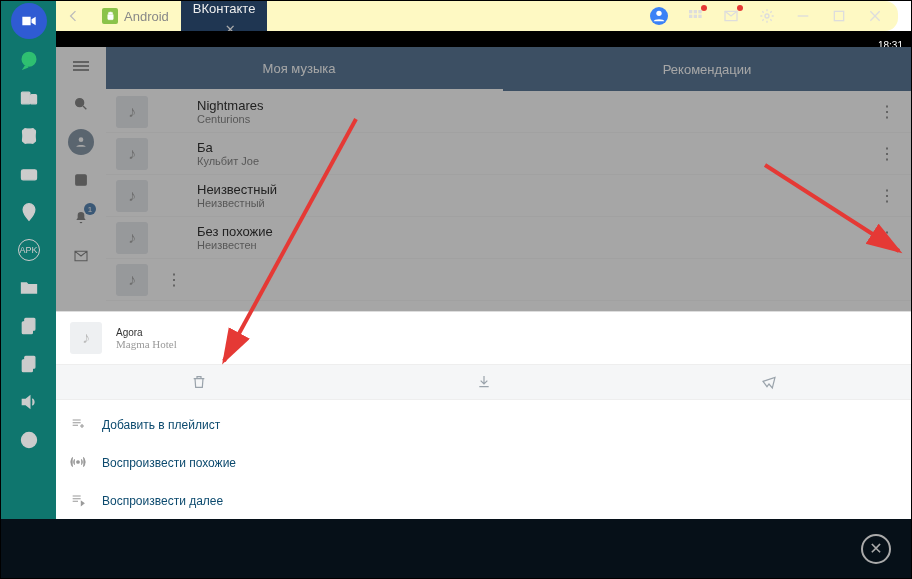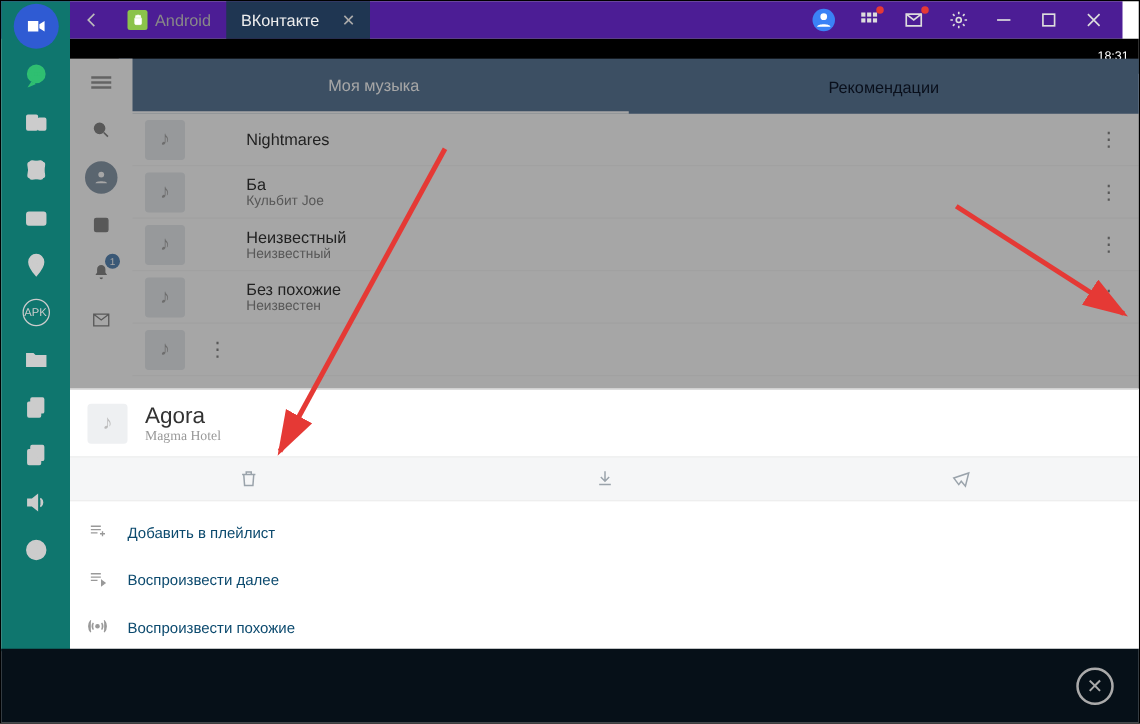--- a/index.html
+++ b/index.html
@@ -1,63 +1,63 @@
 <!DOCTYPE html>
 <html><head>
 <meta charset="utf-8">
 <style>
   * { margin: 0; padding: 0; box-sizing: border-box; font-family: -apple-system, Arial, sans-serif; }
   body { width: 912px; height: 579px; background: #fff; overflow: hidden; position: relative; }
 
   .frame { position:absolute; inset:0; border:1px solid #000; }
 
   
-  .titlebar { position:absolute; left:0; top:0; right:13px; height:30px; background:#4c1d95; display:flex; align-items:center; }
+  .titlebar { position:absolute; left:0; top:0; right:13px; height:30px; background:#fef9c3; display:flex; align-items:center;border-radius:13px; }
   .left-strip { position:absolute; left:0; top:0; width:55px; height:520px; background:#0f766e; }
   .left-icon { width:55px; height:38px; display:flex; align-items:center; justify-content:center; color:#ccc; }
   .left-icon.selected { background:#2f5bd3; border-radius:18px; width:36px; height:36px; margin:2px auto; }
   .left-icon svg { width:20px; height:20px; fill:currentColor; }
   .left-icon.apk { font-size:9px; border:1.5px solid #ccc; border-radius:50%; width:22px; height:22px; display:flex; align-items:center; justify-content:center; margin:8px auto; }
 
   .tab-back { width:34px; height:30px; display:flex; align-items:center; justify-content:center; color:#bbb; margin-left:55px;}
   .tab { height:30px; display:flex; align-items:center; padding:0 12px; gap:6px; color:#888; font-size:13px; }
-  .tab.active { background:#1f3652; color:#eee; }
+  .tab.active { background:#1f3652; color:#eee;flex-direction:column; }
   .tab .android-icon { width:16px; height:16px; background:#8bc34a; border-radius:2px; display:flex; align-items:center; justify-content:center; }
   .tab .close { margin-left:12px; color:#aaa; }
   .title-right { margin-left:auto; display:flex; align-items:center; gap:18px; padding-right:14px; color:#ddd; }
   .title-right .ico { width:18px; height:18px; display:flex; align-items:center; justify-content:center; position:relative; }
   .title-right .badge { position:absolute; top:-2px; right:-3px; width:6px; height:6px; background:#e53935; border-radius:50%; }
 
   .status-bar { position:absolute; left:55px; right:0; top:30px; height:28px; background:#000; color:#fff; font-size:10px; display:flex; align-items:center; justify-content:flex-end; padding-right:8px; }
 
   
   .vk-side { position:absolute; left:55px; top:46px; width:50px; height:264px; background:#fff; display:flex; flex-direction:column; align-items:center; }
   .vk-tabs-bar { position:absolute; left:94px; right:0; top:46px; height:44px; background:#5c7a99; display:flex; }
-  .vk-tab { flex:1; display:flex; align-items:center; justify-content:center; color:#0f172a; font-size:13px; }
+  .vk-tab { flex:1; display:flex; align-items:center; justify-content:center; color:#ffffff; font-size:13px; }
   .vk-tab.active { border-bottom:2px solid #fff; color:#fff; }
 
   .vk-side-item { width:50px; height:38px; display:flex; align-items:center; justify-content:center; color:#888; position:relative; }
   .vk-side-item .avatar { width:26px; height:26px; border-radius:50%; background:#8b9bab; display:flex; align-items:center; justify-content:center; color:#fff; }
   .vk-side-item .nbadge { position:absolute; top:4px; left:28px; width:12px; height:12px; border-radius:50%; background:#5a87b5; color:#fff; font-size:8px; display:flex; align-items:center; justify-content:center; }
 
   .dim-overlay { position:absolute; left:55px; right:0; top:46px; height:264px; background:rgba(0,0,0,0.35); pointer-events:none; }
 
   .tracks { position:absolute; left:105px; right:0; top:90px; }
   .track { height:42px; display:flex; align-items:center; padding:0 10px; border-bottom:1px solid rgba(0,0,0,0.03); }
   .track .art { width:32px; height:32px; background:#e8ebee; border-radius:3px; display:flex; align-items:center; justify-content:center; color:#aaa; margin-right:12px; }
   .track .meta { flex:1;margin-left:37px; }
   .track .title { font-size:13px; color:#333; }
   .track .artist { font-size:11px; color:#888; }
   .track .more { color:#888; padding:0 6px; }
 
   
   .sheet { position:absolute; left:55px; right:0; top:310px; bottom:59px; background:#fff; border-top:1px solid #ddd; }
   .sheet-head { display:flex; align-items:center; padding:10px 14px; }
   .sheet-head .art { width:32px; height:32px; background:#eef0f2; border-radius:3px; display:flex; align-items:center; justify-content:center; color:#bbb; margin-right:14px; }
-  .sheet-head .title { font-size:18px; color:#333; }
+  .sheet-head .title { font-size:10px; color:#333; }
   .sheet-head .artist { font-size:11px; color:#999;font-family:Liberation Serif, serif; }
   .sheet-actions { height:36px; background:#f5f6f7; display:flex; border-top:1px solid #eee; border-bottom:1px solid #eee; }
   .sheet-actions .act { flex:1; display:flex; align-items:center; justify-content:center; color:#9aa3ab; }
   .sheet-list { padding:6px 0; }
   .sheet-item { height:38px; display:flex; align-items:center; padding:0 14px; gap:14px; color:#0c4a6e; font-size:12px; }
   .sheet-item .ico { width:18px; color:#999; }
 
   .bottom-bar { position:absolute; left:0; right:0; bottom:0; height:59px; background:#061018; display:flex; align-items:center; justify-content:flex-end; padding-right:20px; }
   .bottom-close { width:30px; height:30px; border:2px solid #aaa; border-radius:50%; display:flex; align-items:center; justify-content:center; color:#aaa; font-size:16px; }
 
@@ -259,20 +259,21 @@
           <path d="M3 5h18v14H3z M3 5l9 7 9-7" fill="none" stroke="currentColor" stroke-width="1.6"></path>
         </svg>
     </div>
   </div>
 
   <div class="tracks">
     <div class="track">
       <div class="art">♪</div>
       <div class="meta">
           <div class="title">Nightmares</div>
+          <div class="artist">Centurions</div>
         </div>
       <div class="more">⋮</div>
     </div>
     <div class="track">
       <div class="art">♪</div>
       <div class="meta">
           <div class="title">Ба</div>
           <div class="artist">Кульбит Joe</div>
         </div>
       <div class="more">⋮</div>
@@ -331,33 +332,33 @@
         <span class="ico">
           <svg class="svgico" viewBox="0 0 24 24" fill="none" stroke="currentColor" stroke-width="1.6">
               <path d="M4 6h12M4 10h12M4 14h8M18 12v6M15 15h6"></path>
             </svg>
         </span>
         <span>Добавить в плейлист</span>
       </div>
       <div class="sheet-item">
         <span class="ico">
           <svg class="svgico" viewBox="0 0 24 24" fill="none" stroke="currentColor" stroke-width="1.6">
-              <path d="M4 6h12M4 10h12M4 14h8M17 14l4 3-4 3z" fill="currentColor"></path>
-            </svg>
-        </span>
-        <span>Воспроизвести далее</span>
-      </div>
-      <div class="sheet-item">
-        <span class="ico">
-          <svg class="svgico" viewBox="0 0 24 24" fill="none" stroke="currentColor" stroke-width="1.6">
               <circle cx="12" cy="12" r="2" fill="currentColor"></circle>
               <path d="M7 8a7 7 0 0 0 0 8M17 8a7 7 0 0 1 0 8M4 5a11 11 0 0 0 0 14M20 5a11 11 0 0 1 0 14"></path>
             </svg>
         </span>
         <span>Воспроизвести похожие</span>
+      </div>
+      <div class="sheet-item">
+        <span class="ico">
+          <svg class="svgico" viewBox="0 0 24 24" fill="none" stroke="currentColor" stroke-width="1.6">
+              <path d="M4 6h12M4 10h12M4 14h8M17 14l4 3-4 3z" fill="currentColor"></path>
+            </svg>
+        </span>
+        <span>Воспроизвести далее</span>
       </div>
     </div>
   </div>
 
   <div class="bottom-bar">
     <div class="bottom-close">✕</div>
   </div>
 
   <svg class="arrow" style="left:205px; top:114px;" width="170" height="260">
     <defs>

